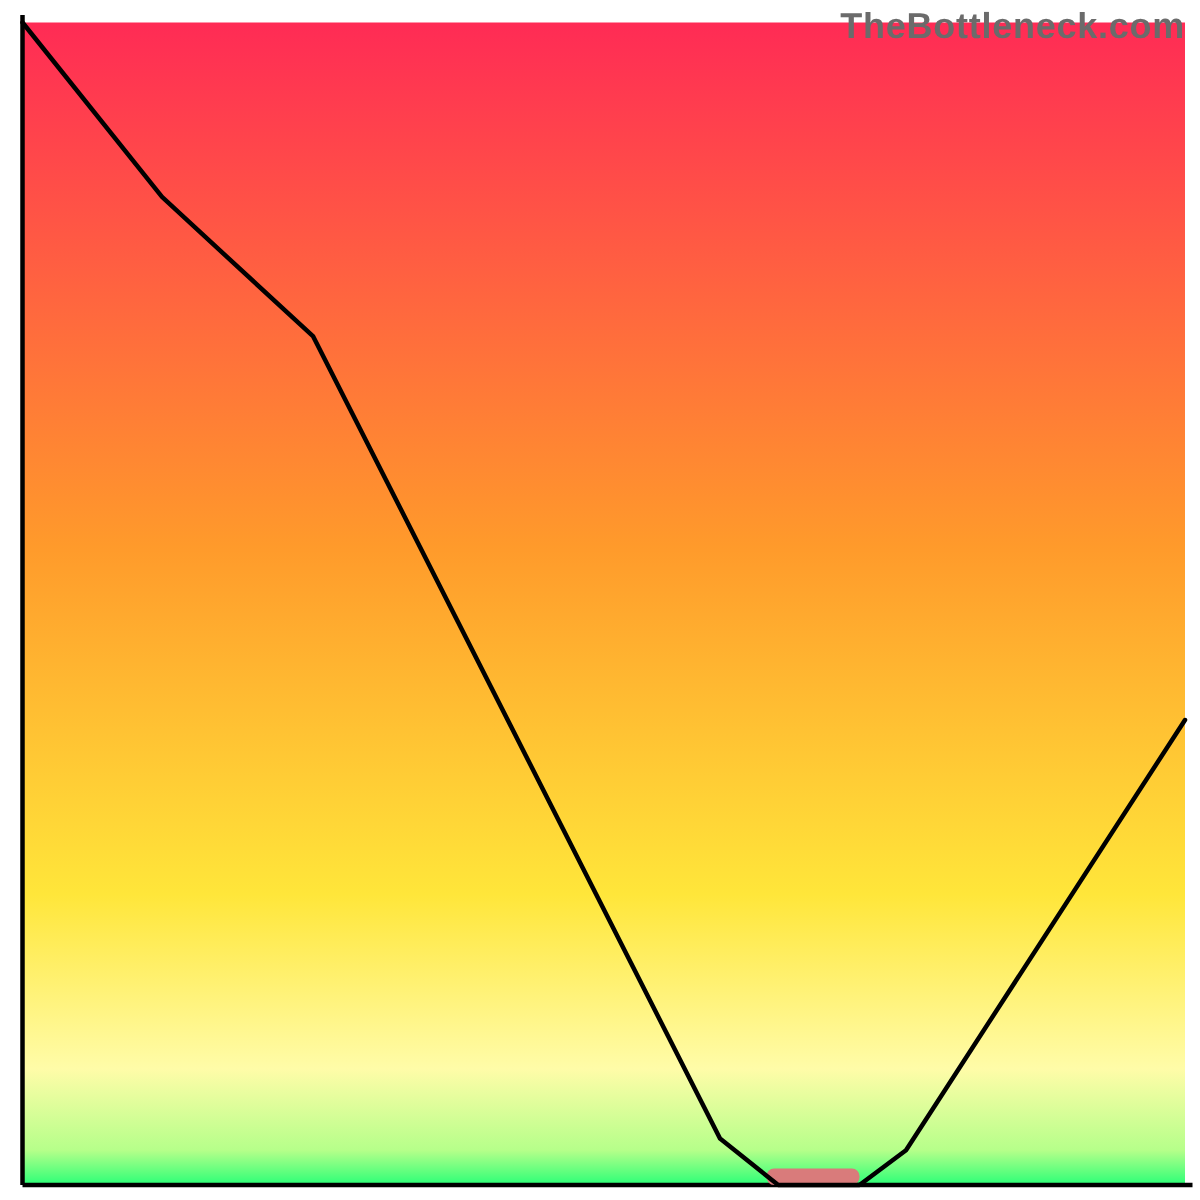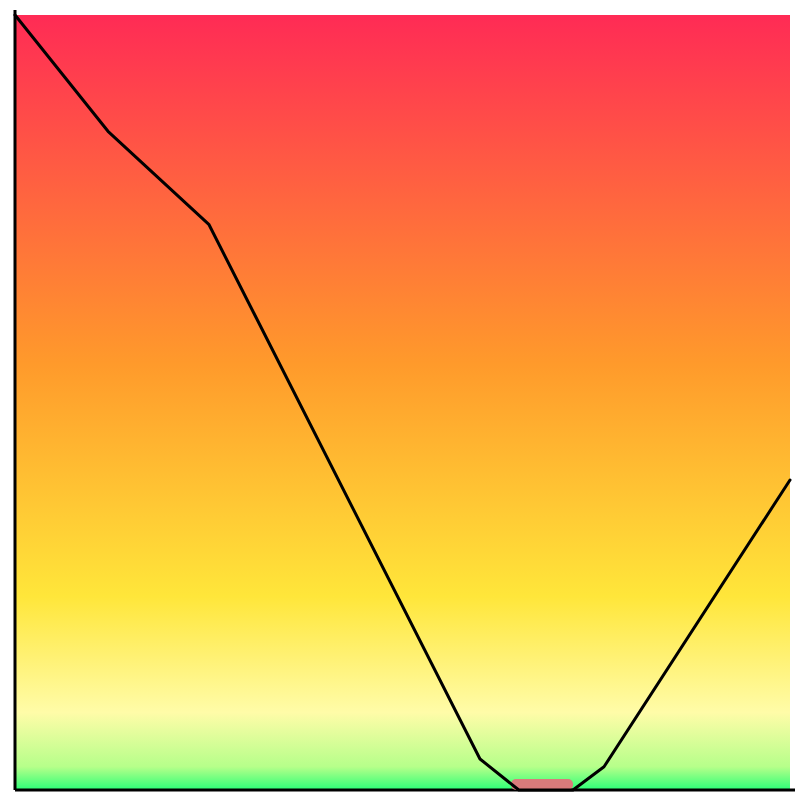--- a/index.html
+++ b/index.html
@@ -44,13 +44,14 @@
           <stop offset="97%" stop-color="#b6ff8a"></stop>
           <stop offset="100%" stop-color="#2bff77"></stop>
         </linearGradient>
     </defs>
     <rect id="plot-bg" x="15" y="15" width="775" height="775" fill="url(#bg-grad)"></rect>
     <line id="axis-y" x1="15" y1="10" x2="15" y2="790" stroke="#000000" stroke-width="3"></line>
     <line id="axis-x" x1="15" y1="790" x2="795" y2="790" stroke="#000000" stroke-width="3"></line>
     <rect id="optimal-marker" rx="5" ry="5" x="511" y="779" width="62" height="11" fill="#d97b7b"></rect>
     <path id="curve" fill="none" d="M15.0 15.0 L108.0 131.3 L208.8 224.3 L480.0 759.0 L518.8 790.0 L573.0 790.0 L604.0 766.8 L790.0 480.0" stroke="#000000" stroke-width="3" stroke-linejoin="round" stroke-linecap="round"></path>
   </svg>
+  <div class="watermark">TheBottleneck.com</div>
 </div>
 
 </body></html>

